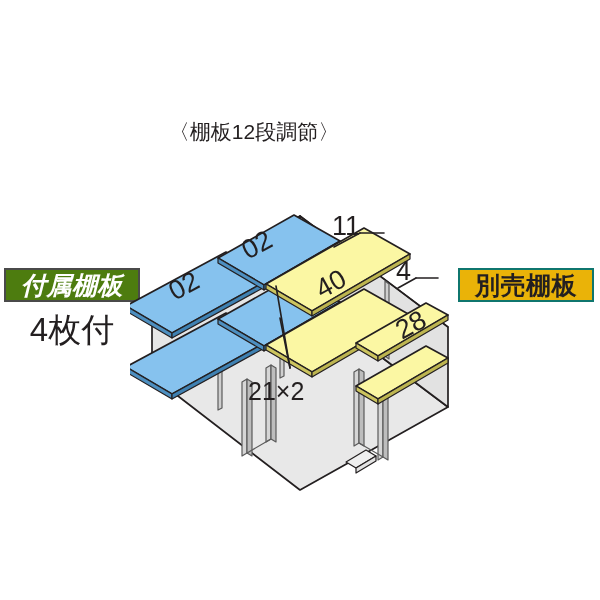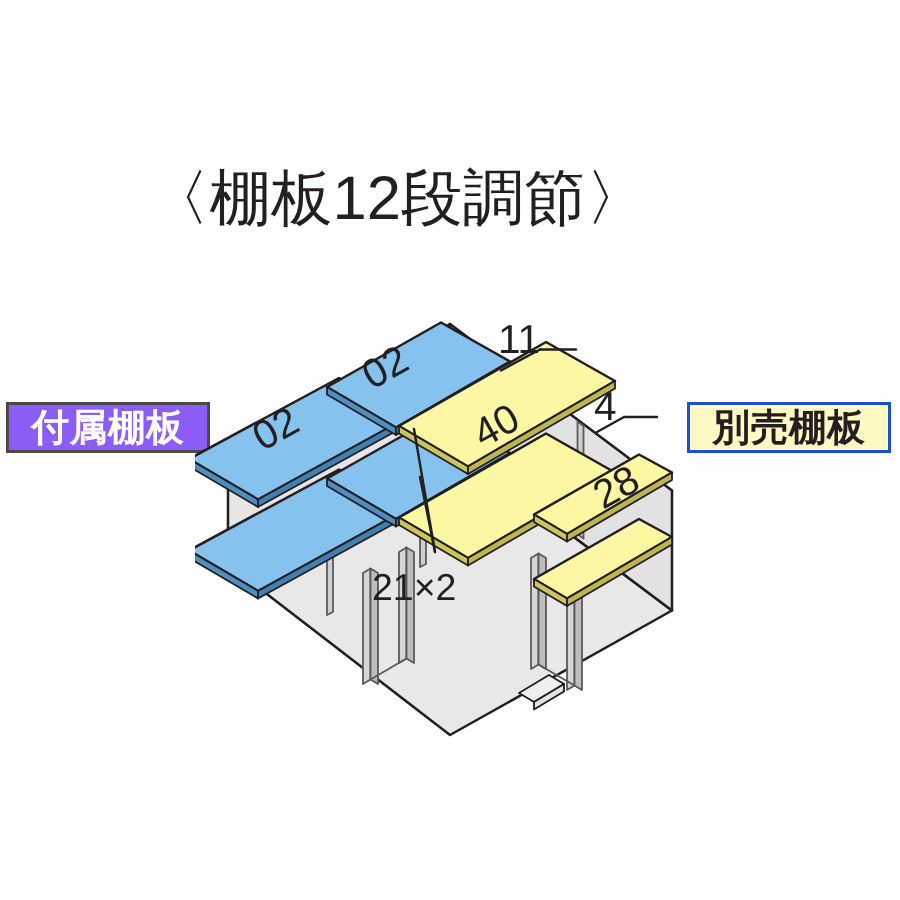--- a/index.html
+++ b/index.html
@@ -14,25 +14,25 @@
     position: relative;
     width: 600px;
     height: 600px;
     background: #ffffff;
     overflow: hidden;
   }
 
   
   #title {
     position: absolute;
-    left: 15px;
+    left: 4px;
     top: 112px;
     width: 500px;
     text-align: center;
-    font-size: 41px;
+    font-size: 21px;
     line-height: 40px;
     color: #231f20;
     letter-spacing: 0px;
     white-space: nowrap;
     font-weight: 400;
   }
 
   
   .side-label {
     position: absolute;
@@ -45,27 +45,28 @@
     box-sizing: border-box;
     width: 100%;
     height: 34px;
     line-height: 30px;
     font-size: 25px;
     font-weight: 700;
     letter-spacing: 0.5px;
     white-space: nowrap;
   }
   .chip-blue {
-    background: #8b5cf6;
+    background: #4d7c0f;
     border: 2px solid #4a4a4a;
     color: #ffffff;
+    font-style: italic;
   }
   .chip-yellow {
-    background: #fef9c3;
-    border: 2px solid #1d4ed8;
+    background: #eab308;
+    border: 2px solid #0f766e;
     color: #231f20;
   }
   .sub {
     margin-top: 8px;
     font-size: 33px;
     line-height: 40px;
     color: #231f20;
     white-space: nowrap;
     font-weight: 400;
   }
@@ -93,20 +94,21 @@
 </style>
 </head>
 <body>
 
 <div id="stage">
 
   <div id="title">〈棚板12段調節〉</div>
 
   <div class="side-label" id="label-left">
     <div class="chip chip-blue">付属棚板</div>
+    <div class="sub">4枚付</div>
   </div>
 
   <div class="side-label" id="label-right">
     <div class="chip chip-yellow">別売棚板</div>
   </div>
 
   <div id="diagram">
     <svg width="345" height="300" viewBox="0 0 345 300" xmlns="http://www.w3.org/2000/svg">
       <defs>
         <style>

